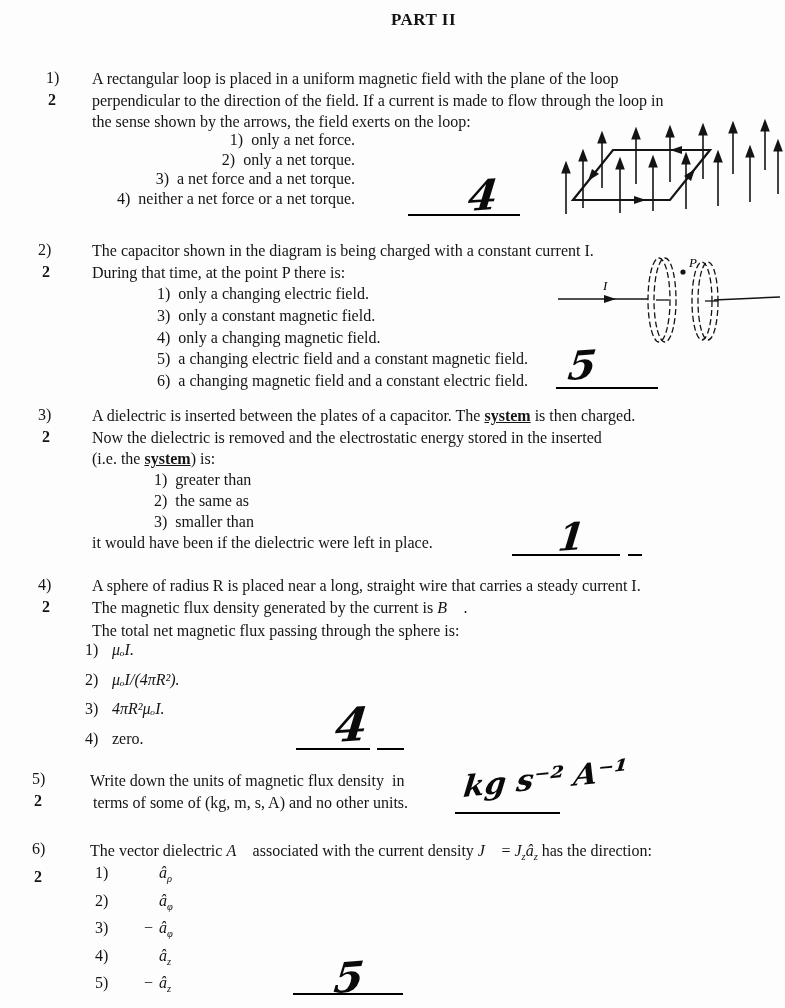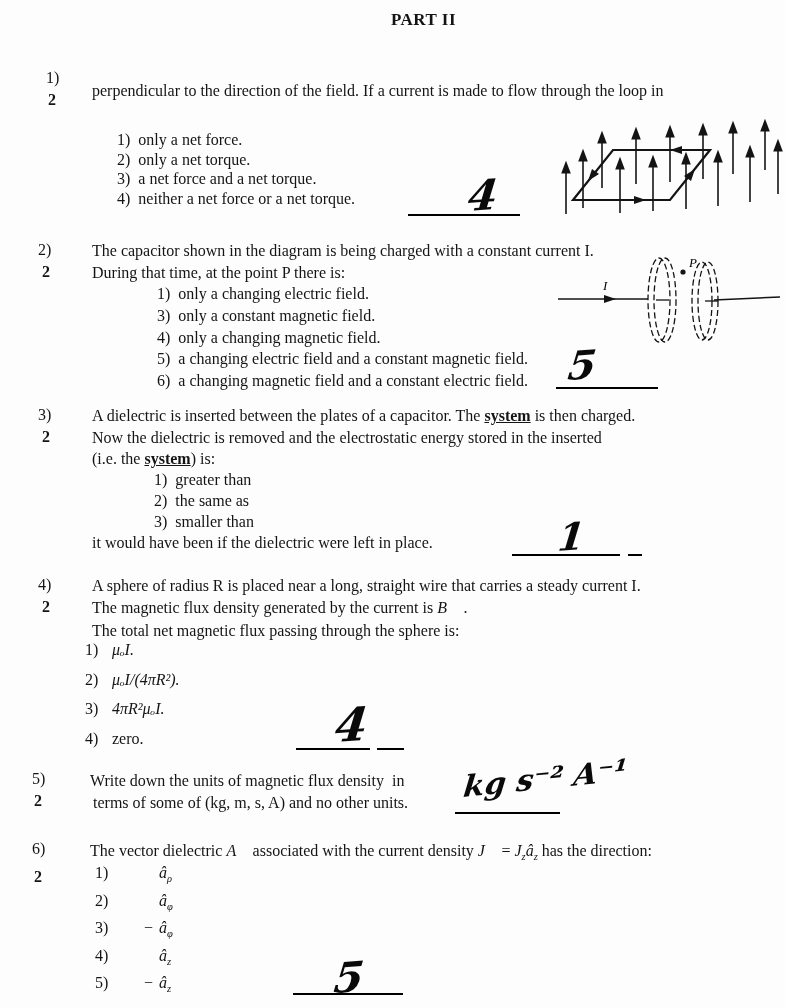--- a/index.html
+++ b/index.html
@@ -10,21 +10,21 @@
   }
   .abs { position:absolute; }
   .t   { white-space:pre; line-height:21px; }
   .title { font-weight:bold; font-size:17px; letter-spacing:.5px; text-align:center;margin-left:31px; }
   .qnum { font-size:16px; }
   .qpts { font-weight:bold; font-size:16px; }
   .opt  { white-space:pre; }
   .b    { font-weight:bold;text-decoration:underline; }
   .m    { font-style:italic; }
   sub { font-size:10.5px; }
-  .lh195 .opt { line-height:19.5px; }
+  .lh195 .opt { line-height:19.5px;text-align:right; }
   .lh218 .opt { line-height:21.8px;margin-left:40px; }
   .lh21  .opt { line-height:21px; }
   .q4row { height:29.5px; font-size:16px; }
   .q4row .onum { display:inline-block; width:27px; }
   .q4row .f { font-style:italic;margin-top:16px; }
   .q4row:last-child .f { font-style:normal; }
   .q6row { height:27.5px; font-size:16px; }
   .q6row .onum6 { display:inline-block; width:48px; }
   .q6row .sgn { display:inline-block; width:16px; font-style:italic; }
   .q6row .ab { font-style:italic; }
@@ -41,21 +41,23 @@
 </head>
 <body>
 
 <div class="page">
 
   <div class="abs title" style="left:0; top:10px; width:785px;">PART II</div>
 
   <div class="abs" style="left:0; top:68px; width:785px; height:170px;">
     <div class="abs qnum" style="left:46px; top:1px;">1)</div>
     <div class="abs qpts" style="left:48px; top:23px;">2</div>
-    <div class="abs t" style="left:92px; top:12px;">perpendicular to the direction of the field. If a current is made to flow through the loop in</div>
+    <div class="abs t" style="left:92px; top:0;">A rectangular loop is placed in a uniform magnetic field with the plane of the loop</div>
+    <div class="abs t" style="left:92px; top:22px;">perpendicular to the direction of the field. If a current is made to flow through the loop in</div>
+    <div class="abs t" style="left:92px; top:43px;">the sense shown by the arrows, the field exerts on the loop:</div>
     <div class="abs lh195" style="left:117px; top:62px;">
       <div class="opt">1)  only a net force.</div>
       <div class="opt">2)  only a net torque.</div>
       <div class="opt">3)  a net force and a net torque.</div>
       <div class="opt">4)  neither a net force or a net torque.</div>
     </div>
     <div class="abs hw" style="left:466px; top:108px; font-size:42px;">4</div>
     <div class="abs ansline" style="left:408px; top:146px; width:112px;"></div>
 
     <svg class="abs" style="left:558px; top:44px;" width="225" height="112" viewBox="0 0 225 112">

